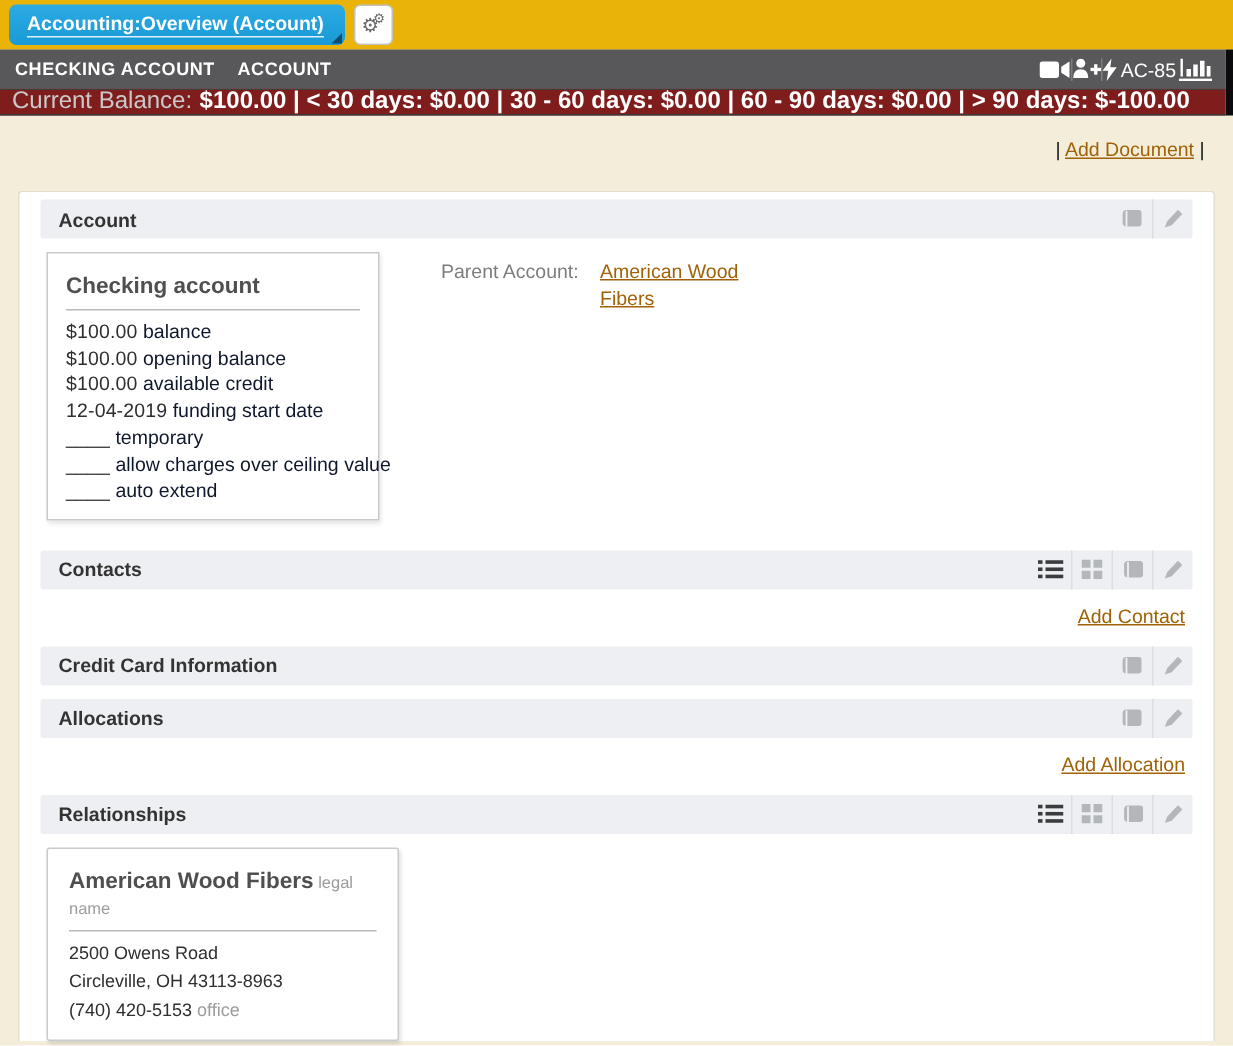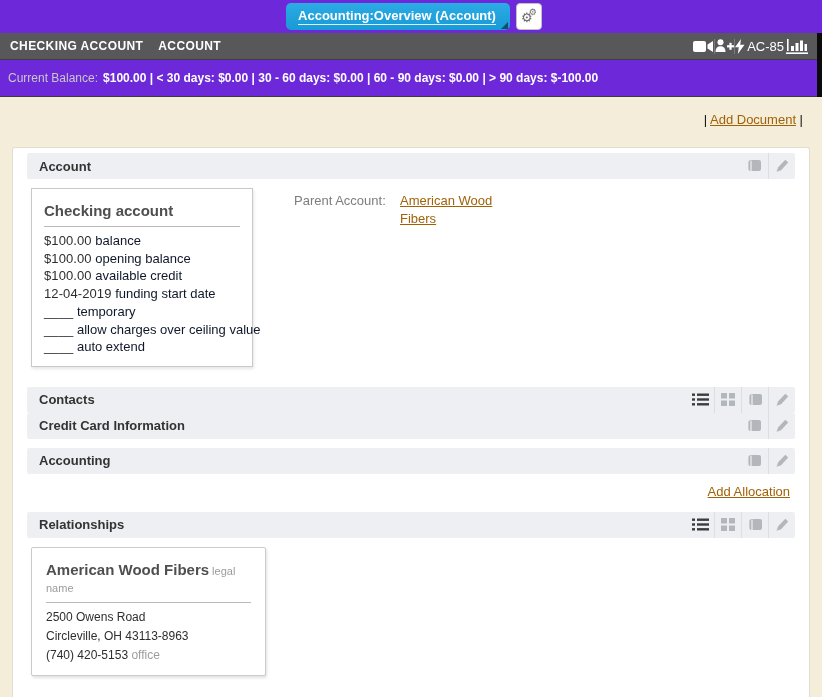--- a/index.html
+++ b/index.html
@@ -3,43 +3,43 @@
 <meta charset="utf-8">
 <style>
   * { box-sizing: border-box; }
   html,body { margin:0; padding:0; }
   body {
     width:822px; height:697px; overflow:hidden;
     font-family:"Liberation Sans", sans-serif;
     background:#f3edda;
   }
   
-  .topbar { height:33px; background:#6d28d9; display:flex; align-items:flex-start; padding:3px 0 0 6px; gap:6px;justify-content:center; }
+  .topbar { height:33px; background:#eab308; display:flex; align-items:flex-start; padding:3px 0 0 6px; gap:6px; }
   .tab {
     position:relative; height:27px; background:#1da1dc; border-radius:5px;
     display:flex; align-items:center; padding:0 14px 0 12px; cursor:pointer;
     background:linear-gradient(#2cabe4,#189ad6);
   }
   .tab-label { color:#fff; font-weight:bold; font-size:13px; padding-bottom:1px; border-bottom:1px solid rgba(255,255,255,.85); }
   .tab-corner { position:absolute; right:2px; bottom:1px; width:0; height:0;
     border-left:7px solid transparent; border-bottom:7px solid #0e4f70; }
   .gear-btn { width:26px; height:27px; background:#fff; border:1px solid #c2c2c2; border-radius:4px;
     display:flex; align-items:center; justify-content:center; color:#6b6b6b; cursor:pointer; }
   .gear-glyph { font-size:13px; line-height:1; }
   .gear-glyph-sm { font-size:9px; line-height:1; margin-left:-4px; vertical-align:top; }
   
   .bars-wrap { border-right:5px solid #0b0b0b; }
   .menubar { height:26px; background:#58585a; display:flex; align-items:center; padding:0 9px 0 10px; }
   .menu-item { color:#fff; font-weight:bold; font-size:12px; letter-spacing:.4px; margin-right:15px; cursor:pointer; }
   .menubar-right { margin-left:auto; display:flex; align-items:center; gap:0; }
   .mb-icon { display:flex; align-items:center; cursor:pointer; }
   .vdiv { width:1px; height:15px; background:#7d7d7f; }
   .refcode { color:#fff; font-size:13px; margin:0 2px; }
-  .balance-bar { height:38px; background:#6d28d9; border-top:1px solid #3e3e40; border-bottom:1px solid #3a3a3c;
-    display:flex; align-items:center; padding:0 8px; font-size:12px; white-space:nowrap; }
+  .balance-bar { height:18px; background:#7f1d1d; border-top:1px solid #3e3e40; border-bottom:1px solid #3a3a3c;
+    display:flex; align-items:center; padding:0 8px; font-size:16px; white-space:nowrap; }
   .balance-label { color:#c9c9c9; margin-right:5px; }
   .balance-value { color:#fff; font-weight:bold; }
   
   .add-doc-row { text-align:right; padding:15px 19px 0 0; font-size:13px; color:#111; }
   .add-doc-row .pipe { text-decoration:none; }
   a.link { color:#a16207; text-decoration:underline; cursor:pointer; }
   .panel {
     margin:20px 12px 0; background:#fff; border:1px solid #e3ded0; border-bottom:none;
     border-radius:3px 3px 0 0; padding:5px 14px 0; height:567px;
   }
@@ -203,40 +203,43 @@
             <rect x="3.4" y="1.6" width="1.2" height="10.6" fill="#fff" opacity=".8"></rect>
           </svg>
       </span>
       <span class="head-icon">
         <svg width="14" height="14" viewBox="0 0 14 14">
             <path d="M1.5 12.7 L3.2 8.3 L10.3 0.8 L13.2 3.6 L6.1 11.2 Z" fill="#b3b7bb"></path>
           </svg>
       </span>
     </span>
   </div>
+  <div class="action-row">
+    <a class="link">Add Contact</a>
+  </div>
 
   <div class="sec-head">
     <span class="sec-title">Credit Card Information</span>
     <span class="head-icons">
       <span class="head-icon">
         <svg width="15" height="14" viewBox="0 0 15 14">
             <path d="M4 1 h8 a2 2 0 0 1 2 2 v7 a2 2 0 0 1 -2 2 h-8 a2.6 2.6 0 0 1 -2.6 -2.6 v-5.8 A2.6 2.6 0 0 1 4 1 z" fill="#b3b7bb"></path>
             <rect x="3.4" y="1.6" width="1.2" height="10.6" fill="#fff" opacity=".8"></rect>
           </svg>
       </span>
       <span class="head-icon">
         <svg width="14" height="14" viewBox="0 0 14 14">
             <path d="M1.5 12.7 L3.2 8.3 L10.3 0.8 L13.2 3.6 L6.1 11.2 Z" fill="#b3b7bb"></path>
           </svg>
       </span>
     </span>
   </div>
 
   <div class="sec-head sec-gap">
-    <span class="sec-title">Accounting</span>
+    <span class="sec-title">Allocations</span>
     <span class="head-icons">
       <span class="head-icon">
         <svg width="15" height="14" viewBox="0 0 15 14">
             <path d="M4 1 h8 a2 2 0 0 1 2 2 v7 a2 2 0 0 1 -2 2 h-8 a2.6 2.6 0 0 1 -2.6 -2.6 v-5.8 A2.6 2.6 0 0 1 4 1 z" fill="#b3b7bb"></path>
             <rect x="3.4" y="1.6" width="1.2" height="10.6" fill="#fff" opacity=".8"></rect>
           </svg>
       </span>
       <span class="head-icon">
         <svg width="14" height="14" viewBox="0 0 14 14">
             <path d="M1.5 12.7 L3.2 8.3 L10.3 0.8 L13.2 3.6 L6.1 11.2 Z" fill="#b3b7bb"></path>

